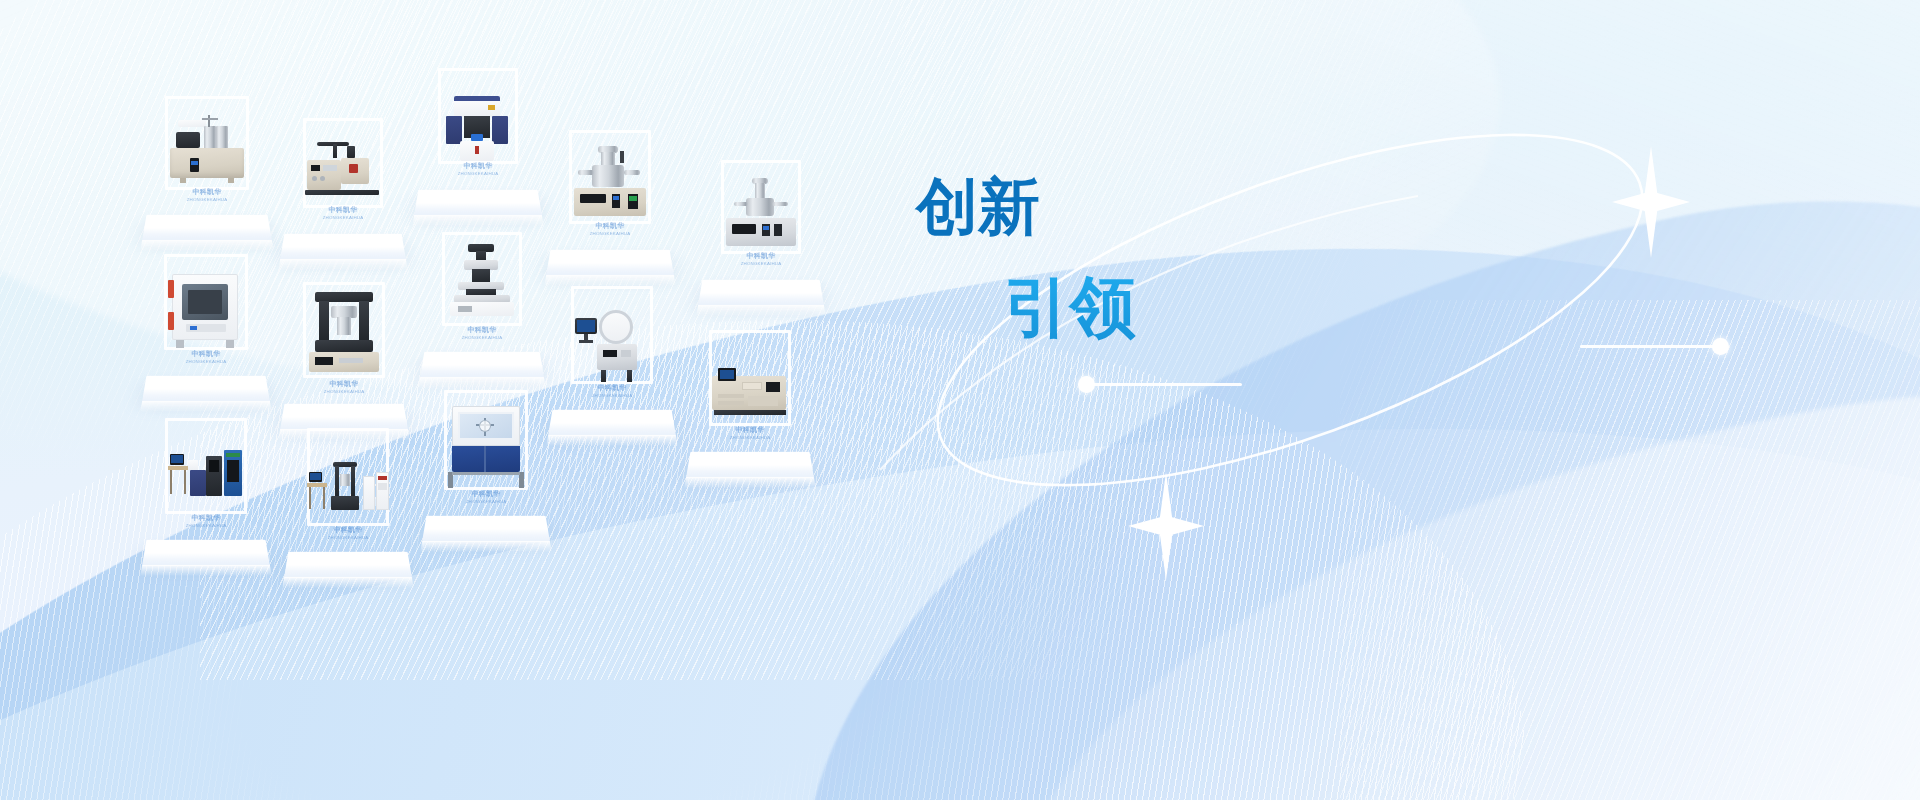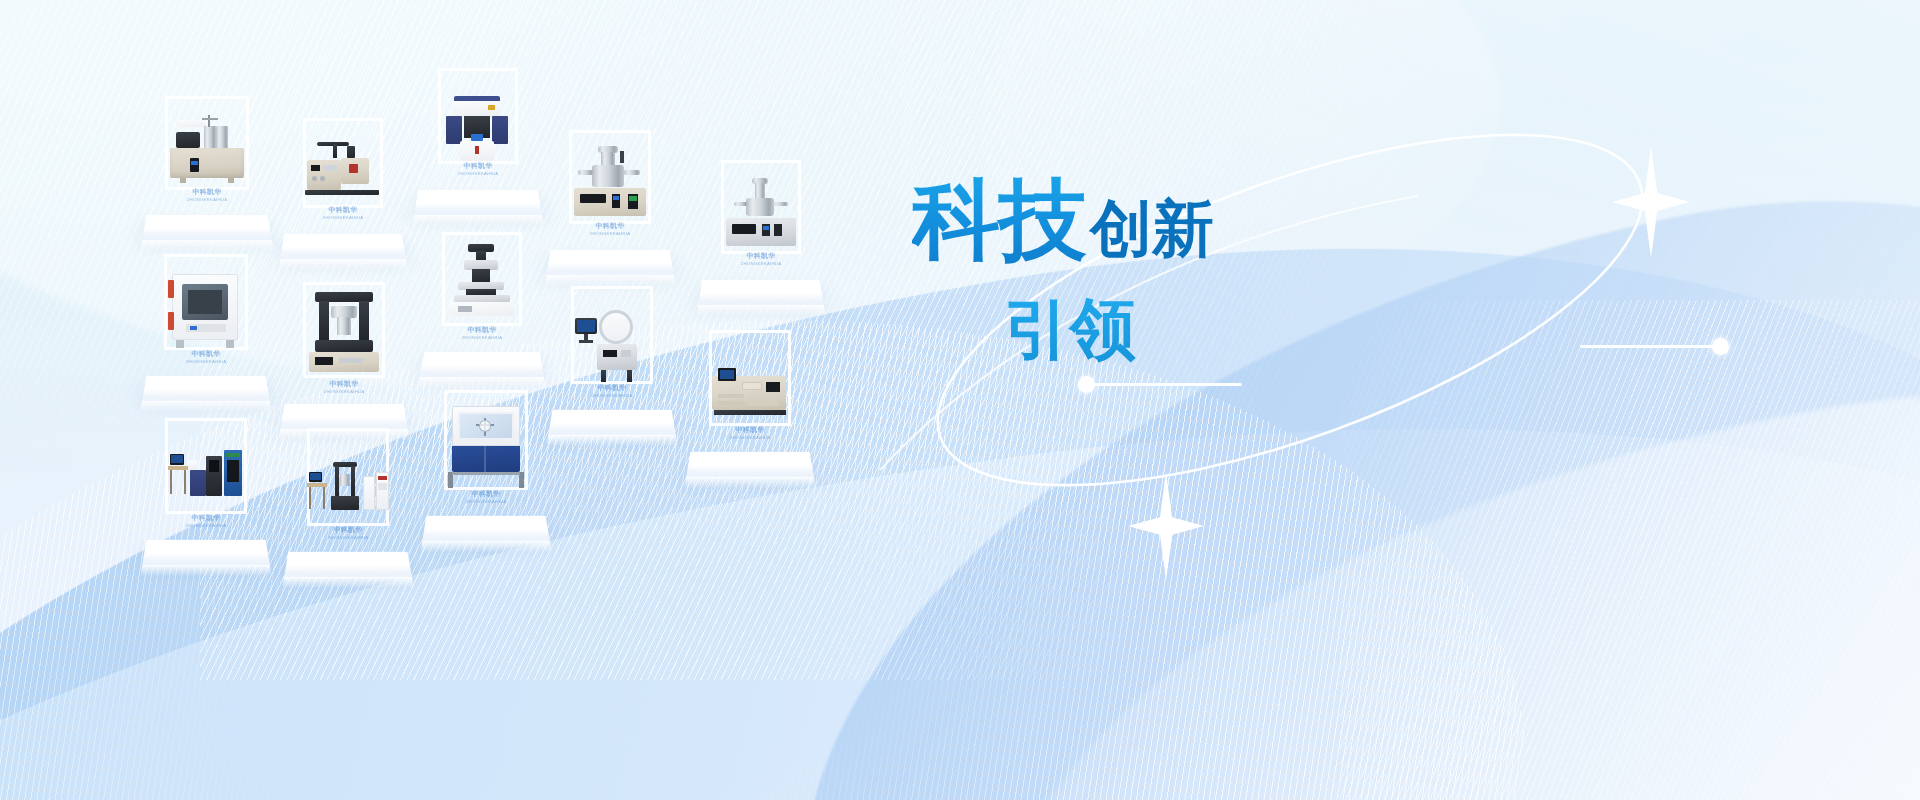--- a/index.html
+++ b/index.html
@@ -561,21 +561,20 @@
     <div class="sparkle sp-1">
         <i></i>
       </div>
     <div class="sparkle sp-2">
         <i></i>
       </div>
   </div>
 
   <div class="headline">
     <div class="hl-row row1">
-      <span class="hl-big">科技</span>
       <span class="hl-sub">创新</span>
     </div>
     <div class="hl-row row2">
       <span class="hl-sub">引领</span>
     </div>
   </div>
 
 </div>
 
 </body></html>

